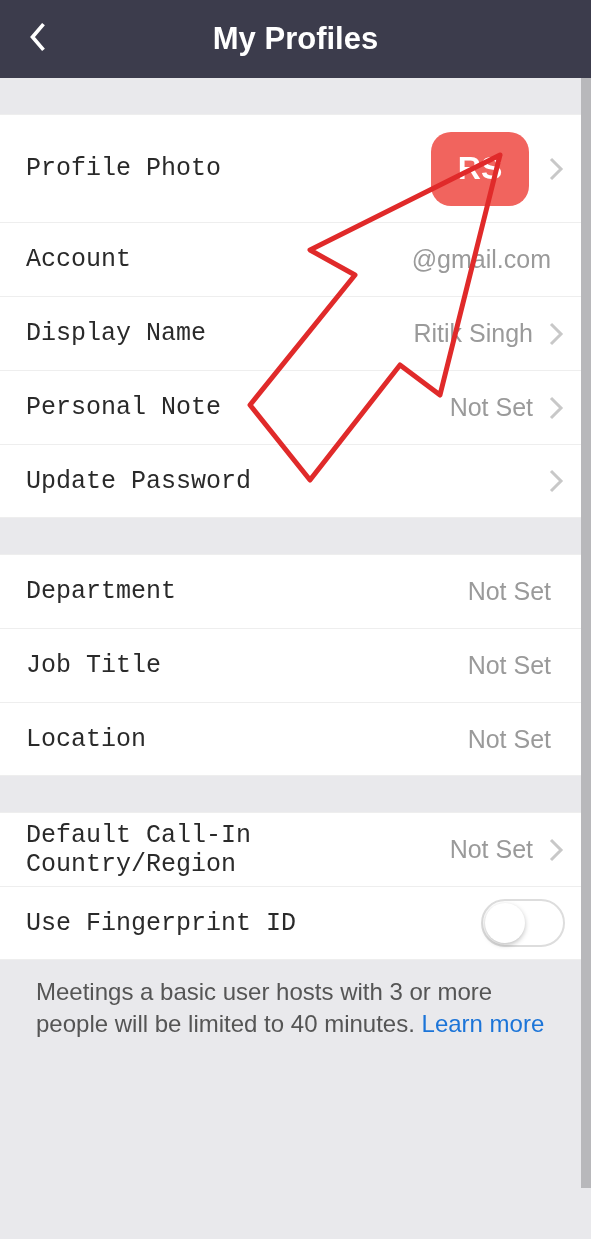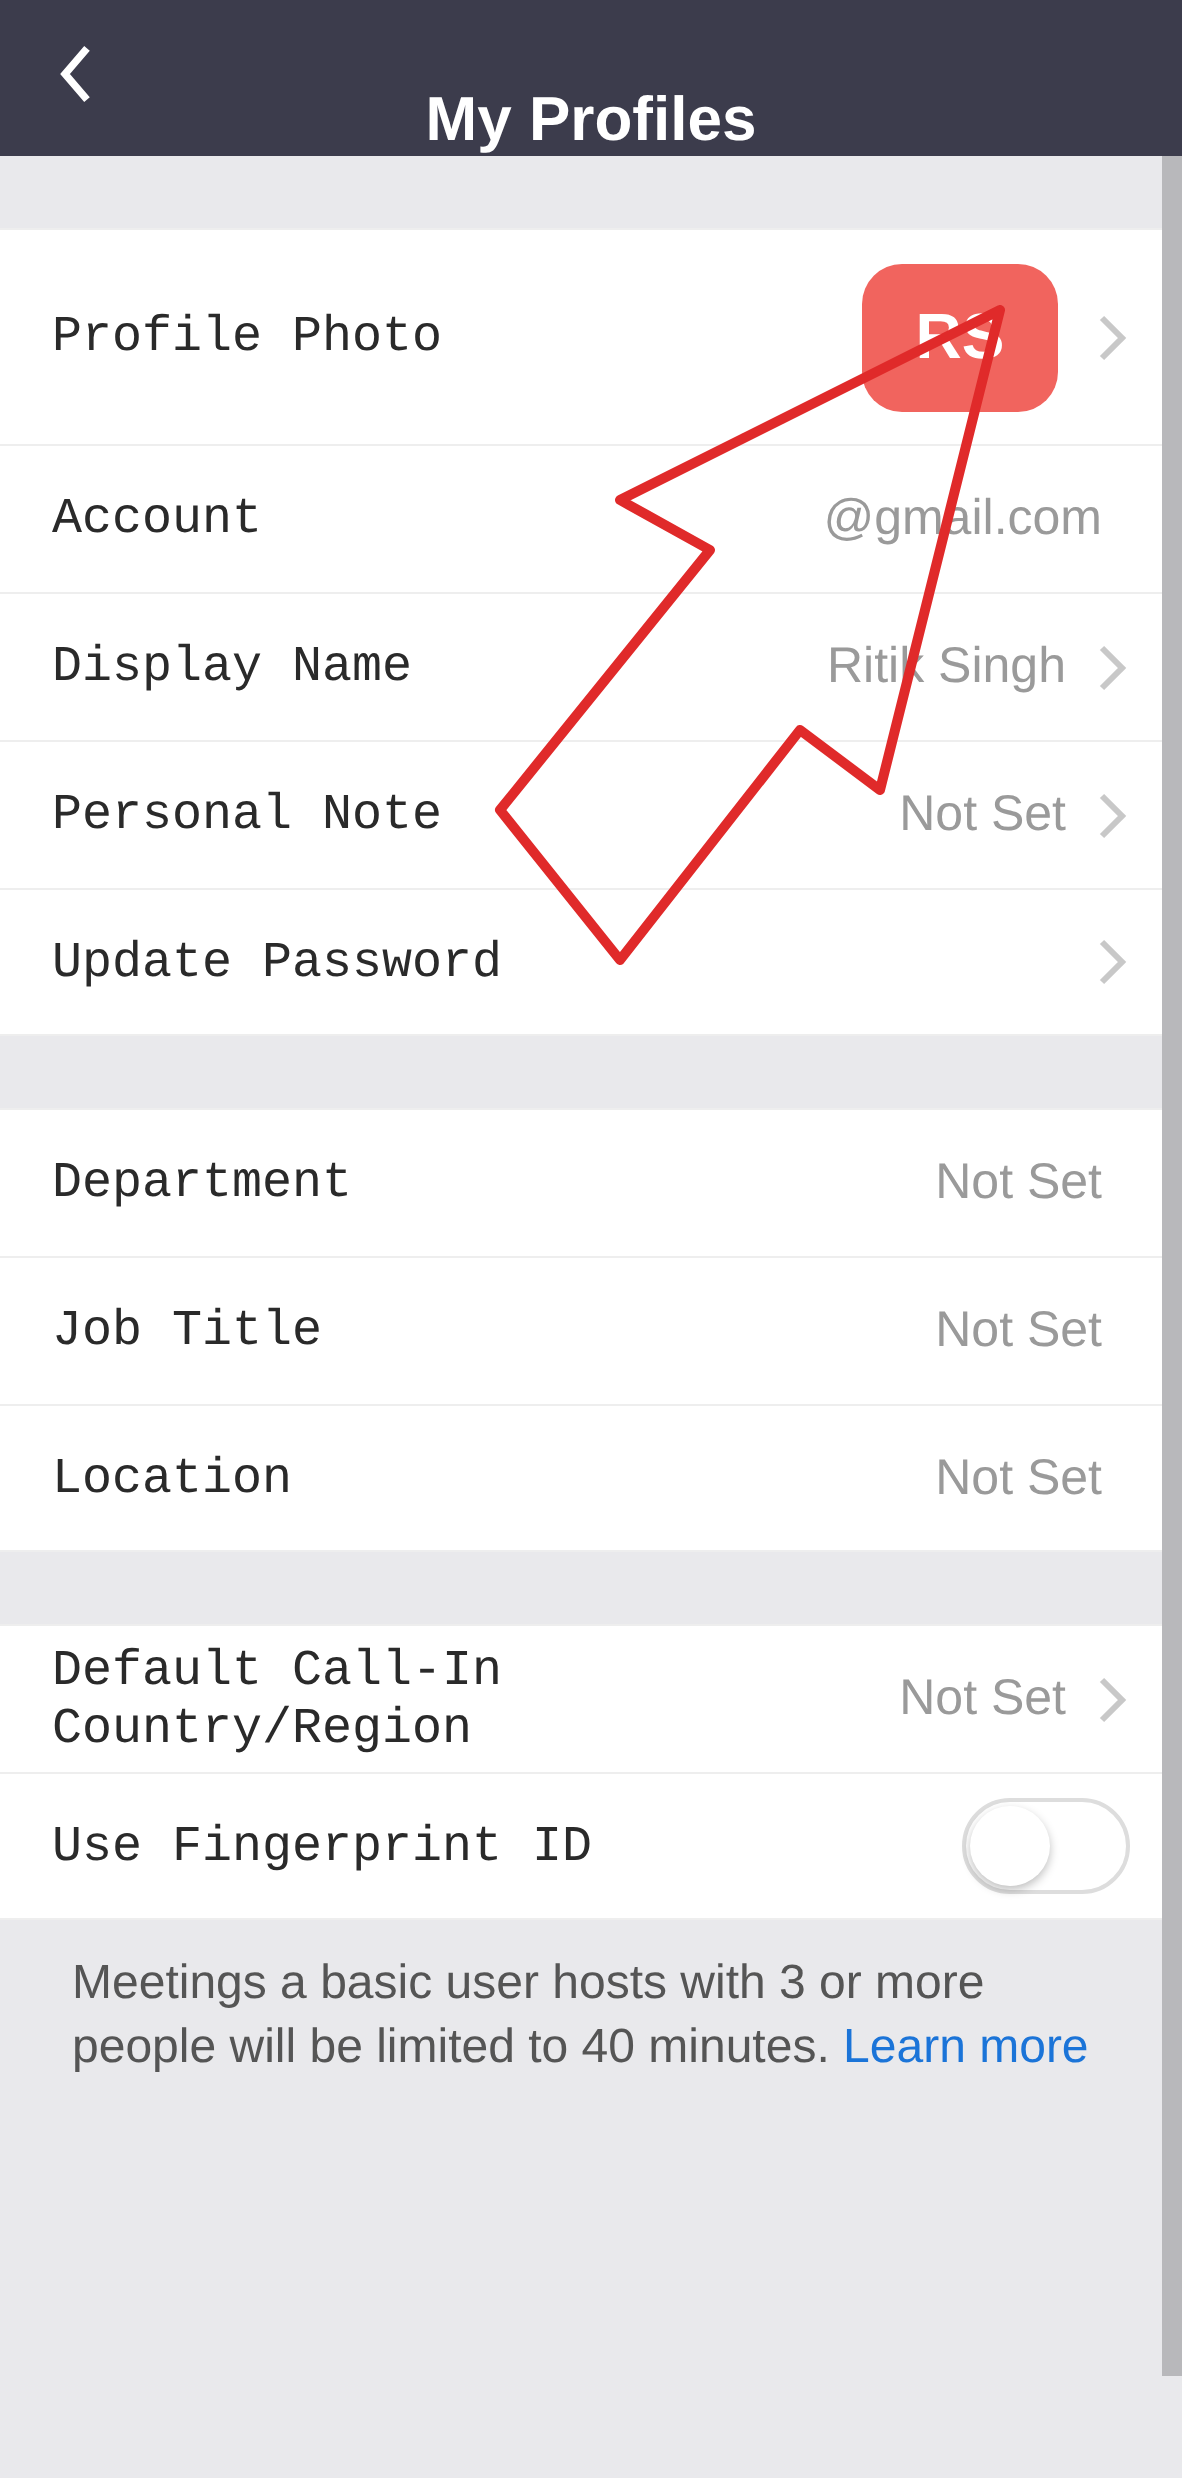--- a/index.html
+++ b/index.html
@@ -1,20 +1,20 @@
 <!DOCTYPE html>
 <html><head>
 <meta charset="utf-8">
 <style>
   * { box-sizing: border-box; margin: 0; padding: 0; }
   html, body { width: 591px; height: 1239px; font-family: -apple-system, Helvetica, Arial, sans-serif; background:#e9e9ec; }
   .phone { width:591px; height:1239px; position:relative; background:#e9e9ec; }
   .scrollbar { position:absolute; right:0; top:78px; width:10px; height:1110px; background:#b8b8bb; }
   .header {
-    height:78px; background:#3c3c4c; display:flex; align-items:flex-end; position:relative;
+    height:78px; background:#3c3c4c; display:flex; align-items:center; position:relative;
   }
   .back {
     position:absolute; left:8px; top:0; bottom:0; width:60px; display:flex; align-items:center; justify-content:center;
     color:#fff;
   }
   .back svg { width:22px; height:34px; stroke:#fff; stroke-width:4; fill:none; }
   .title { flex:1; text-align:center; color:#fff; font-size:31px; font-weight:700; }
   .section { background:#fff; margin-top:36px; }
   .section.first { margin-top:36px; }
   .row {

